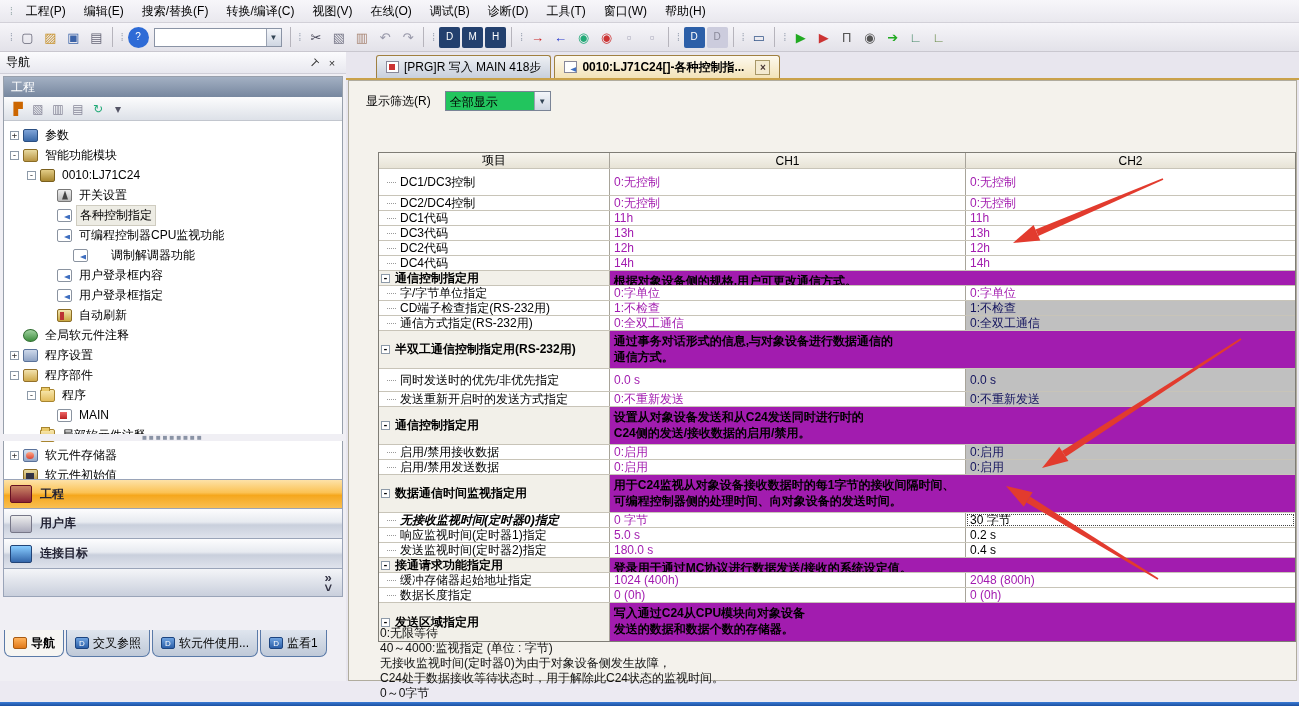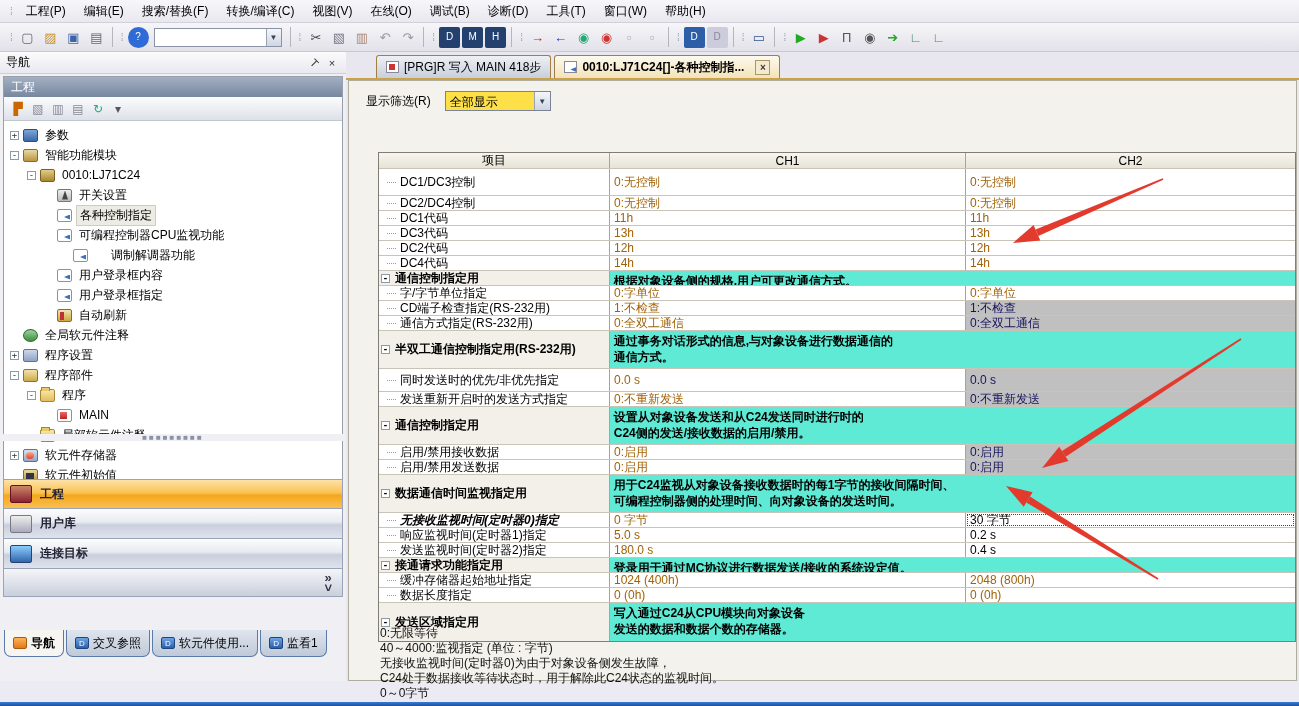--- a/index.html
+++ b/index.html
@@ -123,46 +123,46 @@
   .dtab-ico { width:13px; height:12px; flex:none; border:1px solid #889; background:#fff; position:relative; }
   .dtab-prg::after { content:""; position:absolute; left:2px; top:2px; width:6px; height:6px; background:#c33; }
   .dtab-set::after { content:""; position:absolute; right:0; bottom:0; width:6px; height:5px;
     background:#3f6fc0; clip-path:polygon(0 50%,100% 0,100% 100%); }
   .dtab-close { width:15px; height:15px; margin-left:6px; border:1px solid #a89868; background:#f3ead0;
     display:flex; align-items:center; justify-content:center; font-size:10px; color:#433; }
 
   .docpanel { position:absolute; left:2px; top:28px; width:949px; height:601px;
     background:#f4f2ec; border:1px solid #b0ac9e; }
   .filter-row { position:absolute; left:17px; top:10px; display:flex; align-items:center; gap:14px; }
-  .fcombo { width:106px; height:20px; background:#fde047; border:1px solid #7a8496; display:flex; }
+  .fcombo { width:106px; height:20px; background:#22c55e; border:1px solid #7a8496; display:flex; }
   .fcombo .cval { flex:1; padding:2px 0 0 4px; }
   .fcombo .cbtn { width:16px; background:linear-gradient(#f4f6fa,#cfd6e2); border-left:1px solid #9aa2b2;
     font-size:8px; color:#345; display:flex; align-items:center; justify-content:center; }
 
   
   .ptable { position:absolute; left:29px; top:71px; width:918px; border:1px solid #7f7d76; background:#fff; }
   .prow { display:flex; border-bottom:1px solid #c8c4b8; }
   .prow:last-child { border-bottom:none; }
   .pc { border-right:1px solid #a8a49a; overflow:hidden; white-space:nowrap; }
   .pc:last-child { border-right:none; }
   .pc0 { width:231px; display:flex; align-items:center; }
   .pc1 { width:356px; }
   .pc2 { width:329px; }
   .phead { background:linear-gradient(#f7f5ef,#e7e3d6); font-weight:normal; }
   .phead .pc { display:flex; align-items:center; justify-content:center; height:15px; }
-  .val { color:#a16207; padding:0 0 0 4px; display:flex; align-items:center; }
+  .val { color:#a21caf; padding:0 0 0 4px; display:flex; align-items:center; }
   .val.gray { background:#c0c0c0; color:#14145e; }
   .val.black { color:#000; }
   .val.selcell { outline:1.5px dotted #444; outline-offset:-2px; color:#000; }
   .lbl-item { padding-left:8px; color:#000; }
   .lbl-item .dots { display:inline-block; width:9px; border-top:1px dotted #999; margin-right:4px; vertical-align:middle; }
   .lbl-sec { font-weight:bold; display:flex; align-items:center; gap:5px; padding-left:2px; }
   .secbox { width:9px; height:9px; border:1px solid #8d9aa8; background:#fff; font-size:9px; line-height:7px;
     text-align:center; flex:none; font-family:"DejaVu Sans Mono",monospace; }
-  .desc { font-weight:bold; padding:2px 0 8px 4px; line-height:16px; background:#5eead4; white-space:normal; }
+  .desc { font-weight:bold; padding:2px 0 8px 4px; line-height:16px; background:#a21caf; white-space:normal; }
   .prow.sec { background:#f2f0e9; }
   .it-italic { font-style:italic; font-weight:bold; }
 
   .helptext { position:absolute; left:31px; top:545px; line-height:15px; color:#111; }
 
   
   .statusbar { position:absolute; left:0; top:681px; width:1299px; height:21px;
     background:linear-gradient(#f4f3f7,#e2e1e8); border-top:1px solid #c2c0c8; display:flex; }
   .sseg { border-right:1px solid #c2c0c8; display:flex; align-items:center; padding-left:10px; white-space:nowrap; }
   .taskbar-strip { position:absolute; left:0; top:702px; width:1299px; height:4px;

